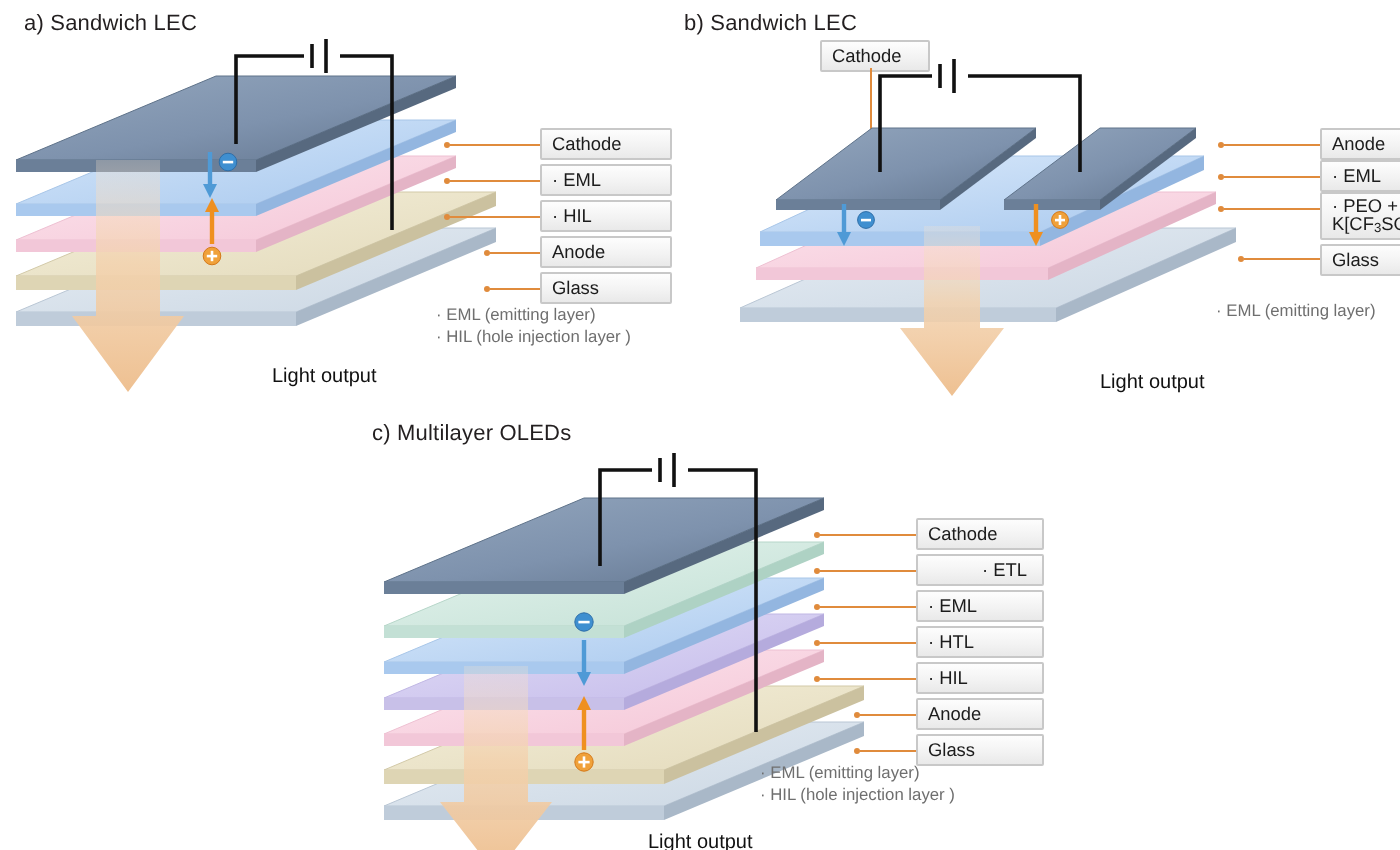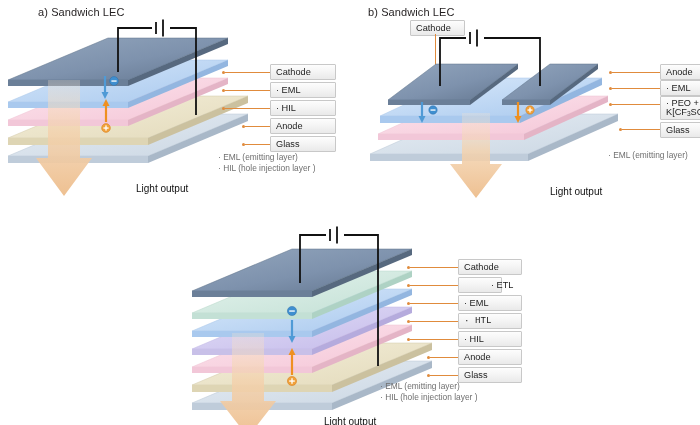--- a/index.html
+++ b/index.html
@@ -11,21 +11,20 @@
     overflow:hidden;
     position:relative;
   }
   .panel{position:absolute;}
   .ptitle{
     position:absolute;
     font-size:11px;
     color:#231f20;
     white-space:nowrap;
     letter-spacing:.1px;
-    margin-left:26px;
   }
   
   .lbl{
     position:absolute;
     box-sizing:border-box;
     background:linear-gradient(180deg,#fdfdfd 0%,#f3f3f3 55%,#e9e9e9 100%);
     border:1px solid #c8c8c8;
     border-radius:1px;
     font-size:9.2px;
     line-height:10.4px;
@@ -292,20 +291,21 @@
   </div>
   <div class="lbl" style="left:310px;top:122px;width:66px;">Glass</div>
 
   <div class="notes" style="left:258px;top:150px;">
     <div>EML (emitting layer)</div>
   </div>
 </div>
 
 <div class="panel" style="left:150px;top:205px;width:550px;height:220px;">
 
+  <div class="ptitle" style="left:36px;top:6px;">c) Multilayer OLEDs</div>
 
   <svg class="stack" style="left:0;top:18px;" width="380" height="210" viewBox="0 0 380 210">
     <defs>
       <linearGradient id="cCath" x1="0" y1="0" x2="1" y2="1">
         <stop offset="0" stop-color="#93a6bd"></stop>
           <stop offset="0.55" stop-color="#7e92ad"></stop>
           <stop offset="1" stop-color="#63768f"></stop>
       </linearGradient>
       <linearGradient id="cEtl" x1="0" y1="0" x2="1" y2="1">
         <stop offset="0" stop-color="#e5f4ee"></stop>
@@ -419,23 +419,23 @@
   <div class="leader" style="left:260px;top:116px;width:48px;"></div>
   <div class="dot" style="left:257px;top:114.5px;"></div>
   <div class="leader" style="left:260px;top:134px;width:48px;"></div>
   <div class="dot" style="left:257px;top:132.5px;"></div>
   <div class="leader" style="left:280px;top:152px;width:28px;"></div>
   <div class="dot" style="left:277px;top:150.5px;"></div>
   <div class="leader" style="left:280px;top:170px;width:28px;"></div>
   <div class="dot" style="left:277px;top:168.5px;"></div>
 
   <div class="lbl" style="left:308px;top:54px;width:64px;">Cathode</div>
-  <div class="lbl" style="left:308px;top:72px;width:44px;padding-left:32px;">· ETL</div>
+  <div class="lbl" style="left:308px;top:72px;width:64px;padding-left:32px;">· ETL</div>
   <div class="lbl" style="left:308px;top:90px;width:64px;">· EML</div>
-  <div class="lbl" style="left:308px;top:108px;width:64px;font-family:Liberation Mono, monospace;">· HTL</div>
+  <div class="lbl" style="left:308px;top:108px;width:64px;">· HTL</div>
   <div class="lbl" style="left:308px;top:126px;width:64px;">· HIL</div>
   <div class="lbl" style="left:308px;top:144px;width:64px;">Anode</div>
   <div class="lbl" style="left:308px;top:162px;width:64px;">Glass</div>
 
   <div class="notes" style="left:230px;top:176px;">
     <div>EML (emitting layer)</div>
     <div>HIL (hole injection layer )</div>
   </div>
 </div>
 

